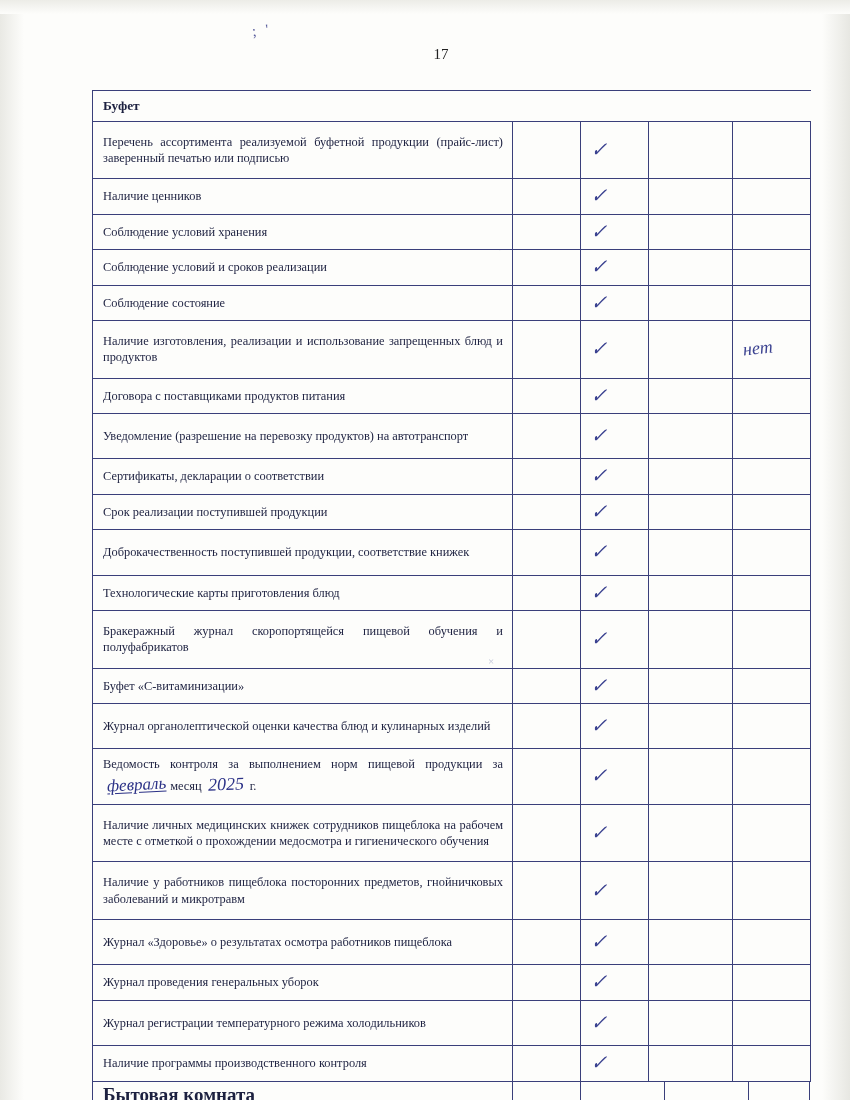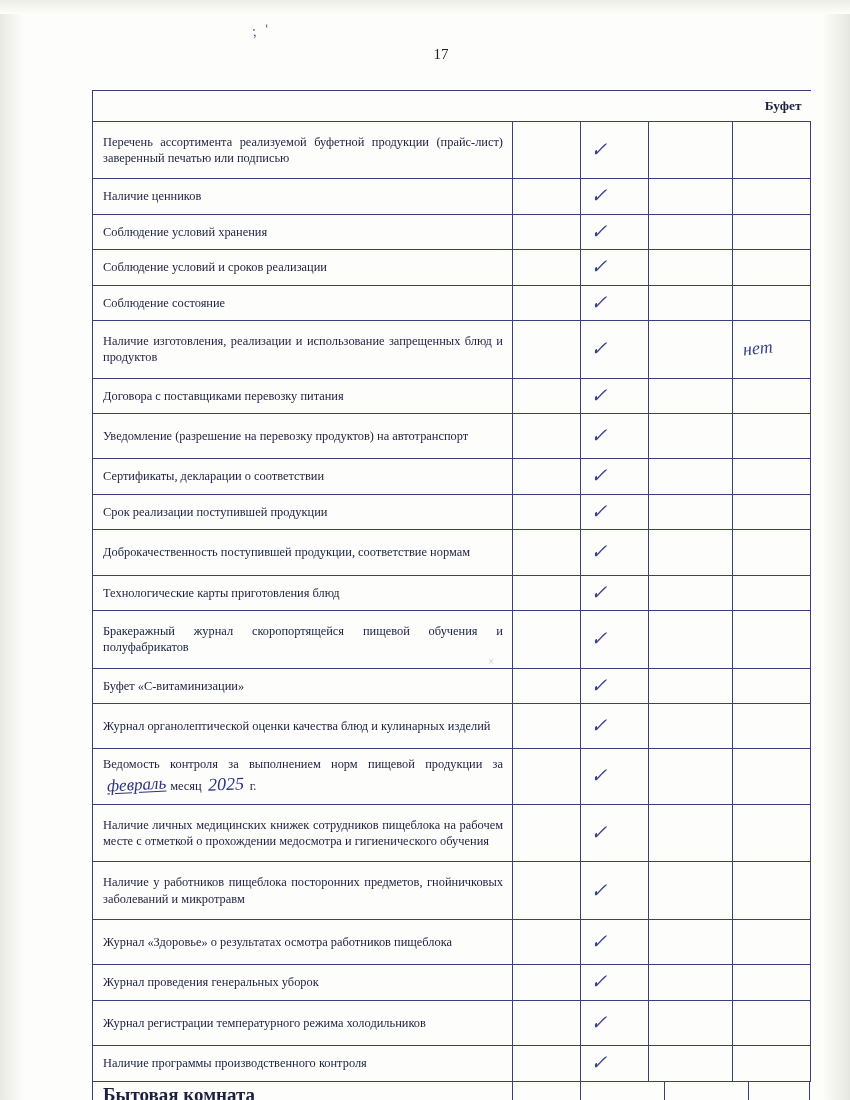--- a/index.html
+++ b/index.html
@@ -89,21 +89,20 @@
 
   .section-row td {
     font-weight: bold;
     font-size: 13.4px;
     padding-top: 6px;
     padding-bottom: 6px;
     text-align: left;
   }
   .section-row td.section-cell {
     border-right: none;
-    text-align: right;
   }
 
   .mark-cell {
     text-align: center;
     vertical-align: middle;
   }
   .check {
     font-family: "Liberation Serif", serif;
     font-style: italic;
     font-size: 19px;
@@ -267,21 +266,21 @@
       <tr class="row-tall">
         <td>Наличие изготовления, реализации и использование запрещенных блюд и продуктов</td>
         <td></td>
         <td class="mark-cell"><span class="check">✓</span></td>
         <td></td>
         <td class="mark-cell"><span class="note-hand">нет</span></td>
       </tr>
 
 
       <tr>
-        <td>Договора с поставщиками перевозку питания</td>
+        <td>Договора с поставщиками продуктов питания</td>
         <td></td>
         <td class="mark-cell"><span class="check">✓</span></td>
         <td></td>
         <td></td>
       </tr>
 
       <tr class="row-tall">
         <td>Уведомление (разрешение на перевозку продуктов) на автотранспорт</td>
         <td></td>
         <td class="mark-cell"><span class="check">✓</span></td>
@@ -299,21 +298,21 @@
 
       <tr>
         <td>Срок реализации поступившей продукции</td>
         <td></td>
         <td class="mark-cell"><span class="check">✓</span></td>
         <td></td>
         <td></td>
       </tr>
 
       <tr class="row-tall">
-        <td>Доброкачественность поступившей продукции, соответствие нормам</td>
+        <td>Доброкачественность поступившей продукции, соответствие книжек</td>
         <td></td>
         <td class="mark-cell"><span class="check">✓</span></td>
         <td></td>
         <td></td>
       </tr>
 
       <tr>
         <td>Технологические карты приготовления блюд</td>
         <td></td>
         <td class="mark-cell"><span class="check">✓</span></td>

